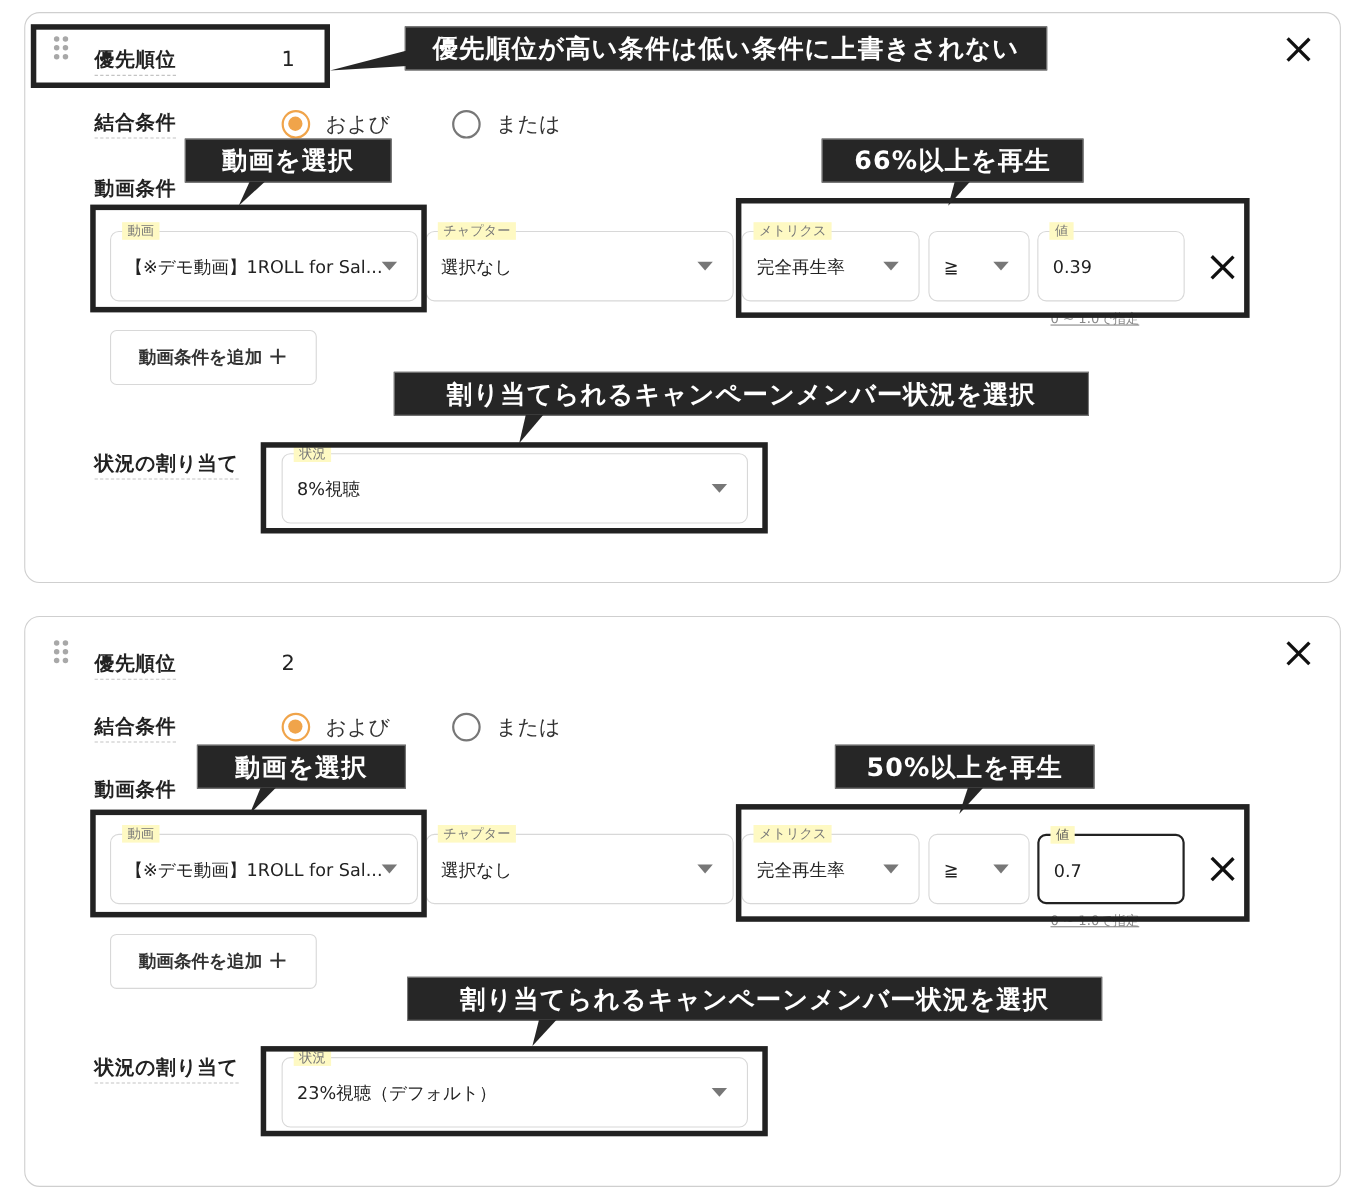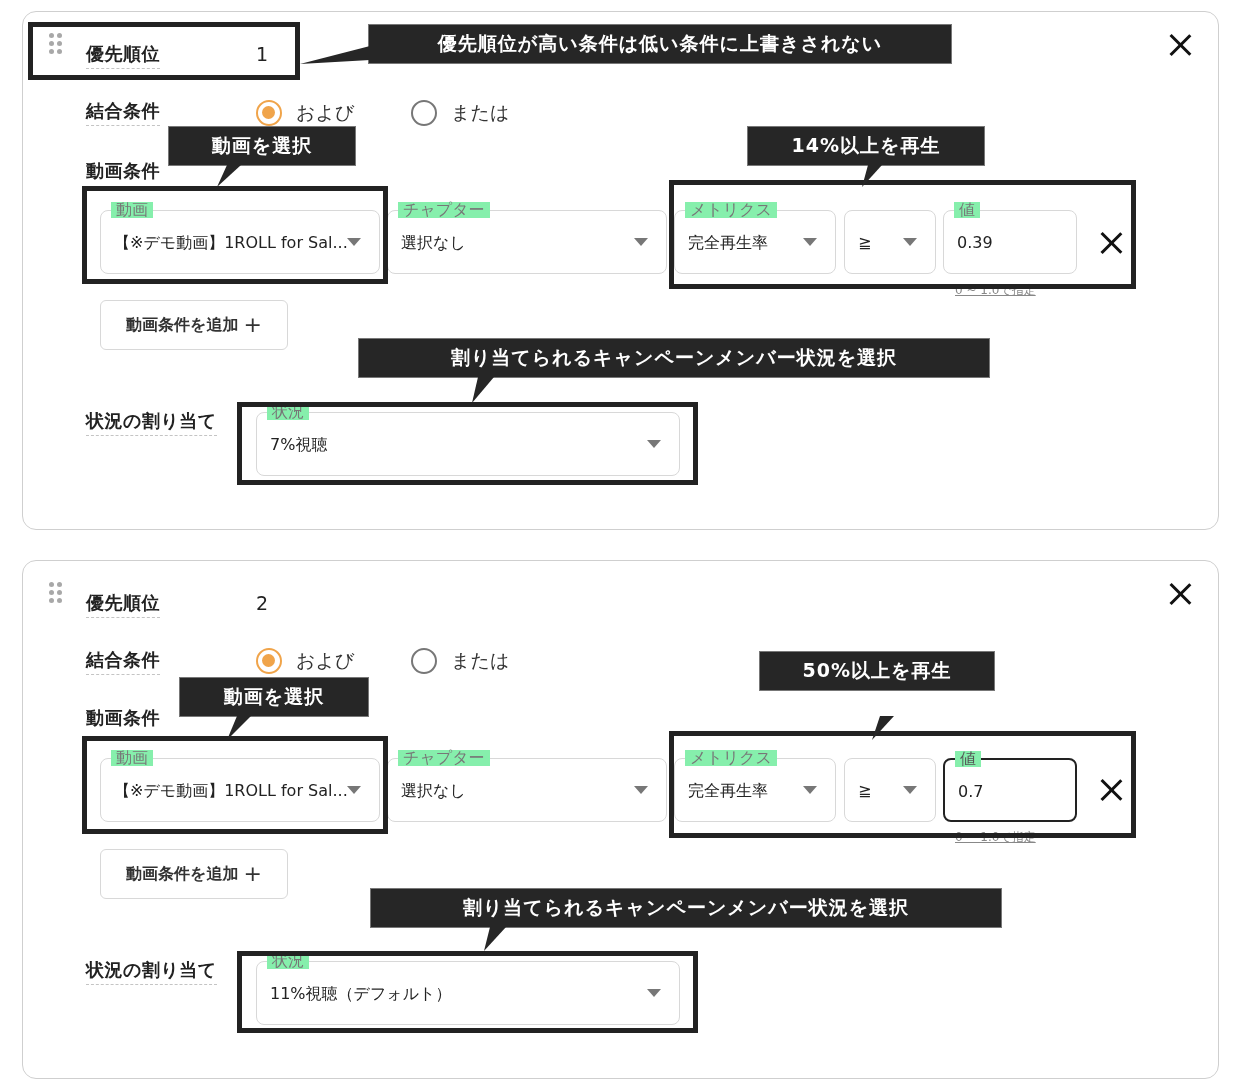--- a/index.html
+++ b/index.html
@@ -39,22 +39,22 @@
     content: ""; position: absolute; left: 4px; top: 4px; width: 13px; height: 13px;
     border-radius: 50%; background: #f0a44a;
   }
   .radio .rlabel { font-size: 19px; color: #333; }
 
   .outlined {
     position: absolute; border: 1.3px solid #d8d8d8; border-radius: 8px; background: #fff; height: 64px;
   }
   .outlined.focused { border: 2.2px solid #222; }
   .outlined .legend {
-    position: absolute; top: -9px; left: 10px; background: #86efac; padding: 0 5px;
-    font-size: 16px; color: #777; line-height: 16px; white-space: nowrap;
+    position: absolute; top: -9px; left: 10px; background: #fef9c3; padding: 0 5px;
+    font-size: 12px; color: #777; line-height: 16px; white-space: nowrap;
   }
   .outlined .val {
     position: absolute; left: 13px; top: 22px; font-size: 16px; color: #222; white-space: nowrap; text-align: center;
   }
   .outlined .caret {
     position: absolute; right: 18px; top: 27px; width: 0; height: 0;
     border-left: 7px solid transparent; border-right: 7px solid transparent; border-top: 8px solid #777;
   }
   .helper { position: absolute; font-size: 12px; color: #888; white-space: nowrap; text-decoration: underline; }
 
@@ -62,21 +62,21 @@
     position: absolute; width: 188px; height: 50px; border: 1.3px solid #d8d8d8; border-radius: 6px;
     background: #fff; display: flex; align-items: center; justify-content: center; cursor: pointer;
     font-size: 16px; font-weight: bold; color: #333;
   }
   .add-btn .plus { font-size: 22px; font-weight: normal; margin-left: 5px; line-height: 1; }
 
   
   .hl-box { position: absolute; border: 5px solid #222; pointer-events: none; }
   .callout {
     position: absolute; background: #262626; color: #fff; font-weight: bold;
-    font-size: 19px; display: flex; align-items: center; justify-content: center; white-space: nowrap;
+    font-size: 23px; display: flex; align-items: center; justify-content: center; white-space: nowrap;
     border: 1px solid #777; letter-spacing: 1px;
   }
 </style>
 </head>
 <body>
 
 <div class="card" style="top:11px; height:519px;">
   <div class="drag-handle" style="top:21px;">
     <i style="left:0;top:0"></i>
       <i style="left:8px;top:0"></i>
@@ -128,21 +128,21 @@
   <div class="close-x" style="left:1076px; top:219px;"></div>
 
   <div class="add-btn" style="left:77px; top:288px;">
     <span>動画条件を追加</span>
     <span class="plus">+</span>
   </div>
 
   <div class="field-label" style="left:63px; top:397px;">状況の割り当て</div>
   <div class="outlined" style="left:233px; top:400px; width:424px;">
     <span class="legend">状況</span>
-    <span class="val">7%視聴</span>
+    <span class="val">8%視聴</span>
     <span class="caret"></span>
   </div>
 </div>
 
 <div class="card" style="top:560px; height:519px;">
   <div class="drag-handle" style="top:21px;">
     <i style="left:0;top:0"></i>
       <i style="left:8px;top:0"></i>
     <i style="left:0;top:8px"></i>
       <i style="left:8px;top:8px"></i>
@@ -192,57 +192,57 @@
   <div class="close-x" style="left:1076px; top:217px;"></div>
 
   <div class="add-btn" style="left:77px; top:288px;">
     <span>動画条件を追加</span>
     <span class="plus">+</span>
   </div>
 
   <div class="field-label" style="left:63px; top:397px;">状況の割り当て</div>
   <div class="outlined" style="left:233px; top:400px; width:424px;">
     <span class="legend">状況</span>
-    <span class="val">11%視聴（デフォルト）</span>
+    <span class="val">23%視聴（デフォルト）</span>
     <span class="caret"></span>
   </div>
 </div>
 
 <div class="hl-box" style="left:28px; top:22px; width:272px; height:58px;"></div>
 <div class="callout" style="left:368px; top:24px; width:584px; height:40px;">優先順位が高い条件は低い条件に上書きされない</div>
 <svg class="abs" style="left:300px; top:44px;" width="72" height="24">
     <polygon points="0,20 70,2 70,16" fill="#262626"></polygon>
   </svg>
 
 <div class="hl-box" style="left:82px; top:186px; width:306px; height:98px;"></div>
 <div class="callout" style="left:168px; top:126px; width:188px; height:40px;">動画を選択</div>
 <svg class="abs" style="left:215px; top:165px;" width="30" height="24">
     <polygon points="2,22 12,0 26,0" fill="#262626"></polygon>
   </svg>
 
 <div class="hl-box" style="left:669px; top:180px; width:467px; height:109px;"></div>
-<div class="callout" style="left:747px; top:126px; width:238px; height:40px;">14%以上を再生</div>
+<div class="callout" style="left:747px; top:126px; width:238px; height:40px;">66%以上を再生</div>
 <svg class="abs" style="left:860px; top:165px;" width="30" height="24">
     <polygon points="2,22 8,0 22,0" fill="#262626"></polygon>
   </svg>
 
 <div class="callout" style="left:358px; top:338px; width:632px; height:40px;">割り当てられるキャンペーンメンバー状況を選択</div>
 <svg class="abs" style="left:470px; top:377px;" width="30" height="28">
     <polygon points="2,26 8,0 24,0" fill="#262626"></polygon>
   </svg>
 <div class="hl-box" style="left:237px; top:402px; width:461px; height:83px;"></div>
 
 <div class="hl-box" style="left:82px; top:736px; width:306px; height:98px;"></div>
 <div class="callout" style="left:179px; top:677px; width:190px; height:40px;">動画を選択</div>
 <svg class="abs" style="left:225px; top:716px;" width="30" height="26">
     <polygon points="2,24 12,0 26,0" fill="#262626"></polygon>
   </svg>
 
 <div class="hl-box" style="left:669px; top:731px; width:467px; height:107px;"></div>
-<div class="callout" style="left:759px; top:651px; width:236px; height:40px;text-align:right;">50%以上を再生</div>
+<div class="callout" style="left:759px; top:677px; width:236px; height:40px;text-align:right;">50%以上を再生</div>
 <svg class="abs" style="left:870px; top:716px;" width="30" height="26">
     <polygon points="2,24 10,0 24,0" fill="#262626"></polygon>
   </svg>
 
 <div class="callout" style="left:370px; top:888px; width:632px; height:40px;">割り当てられるキャンペーンメンバー状況を選択</div>
 <svg class="abs" style="left:482px; top:927px;" width="30" height="26">
     <polygon points="2,24 8,0 24,0" fill="#262626"></polygon>
   </svg>
 <div class="hl-box" style="left:237px; top:951px; width:461px; height:82px;"></div>
 

